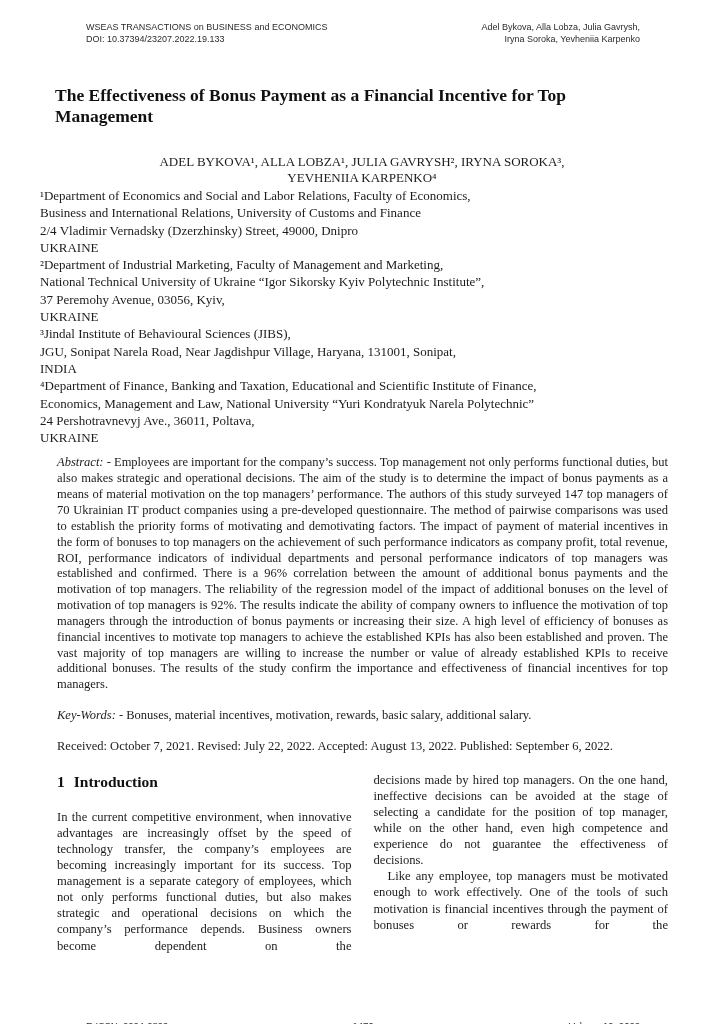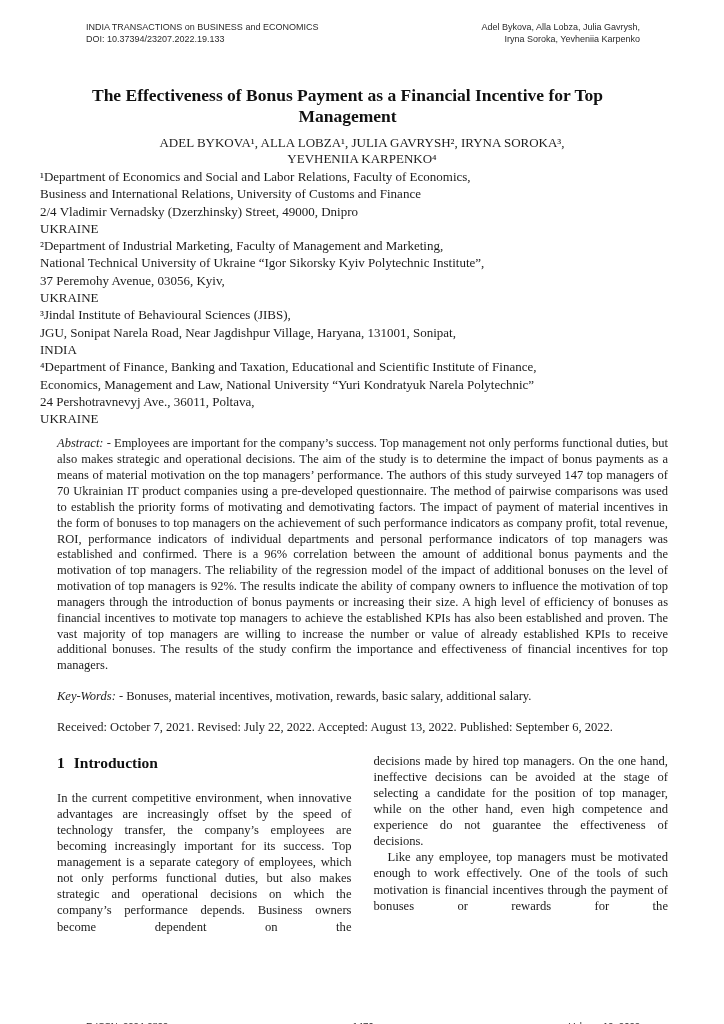--- a/index.html
+++ b/index.html
@@ -28,25 +28,24 @@
     color: #2b2b2b;
   }
   .header-right { text-align: right; }
 
   
   .title {
     margin: 40px 84px 0 55px;
     font-size: 17.5px;
     line-height: 20.5px;
     font-weight: bold;
-    text-align: center;
     color: #111;
   }
   .authors {
-    margin-top: 9px;
+    margin-top: 28px;
     text-align: center;
     font-size: 13px;
     line-height: 16px;
   }
   .affiliations {
     margin: 1px 40px 0 40px;
     font-size: 13px;
     line-height: 17.3px;
   }
 
@@ -112,21 +111,21 @@
   .footer .center { justify-self: center; }
   .footer .right { justify-self: end; }
 </style>
 </head>
 <body>
 
 <div class="page">
 
   <div class="header">
     <div class="header-left">
-      <div>INDIA TRANSACTIONS on BUSINESS and ECONOMICS</div>
+      <div>WSEAS TRANSACTIONS on BUSINESS and ECONOMICS</div>
       <div>DOI: 10.37394/23207.2022.19.133</div>
     </div>
     <div class="header-right">
       <div>Adel Bykova, Alla Lobza, Julia Gavrysh,</div>
       <div>Iryna Soroka, Yevheniia Karpenko</div>
     </div>
   </div>
 
   <h1 class="title">The Effectiveness of Bonus Payment as a Financial Incentive for Top Management</h1>
 

